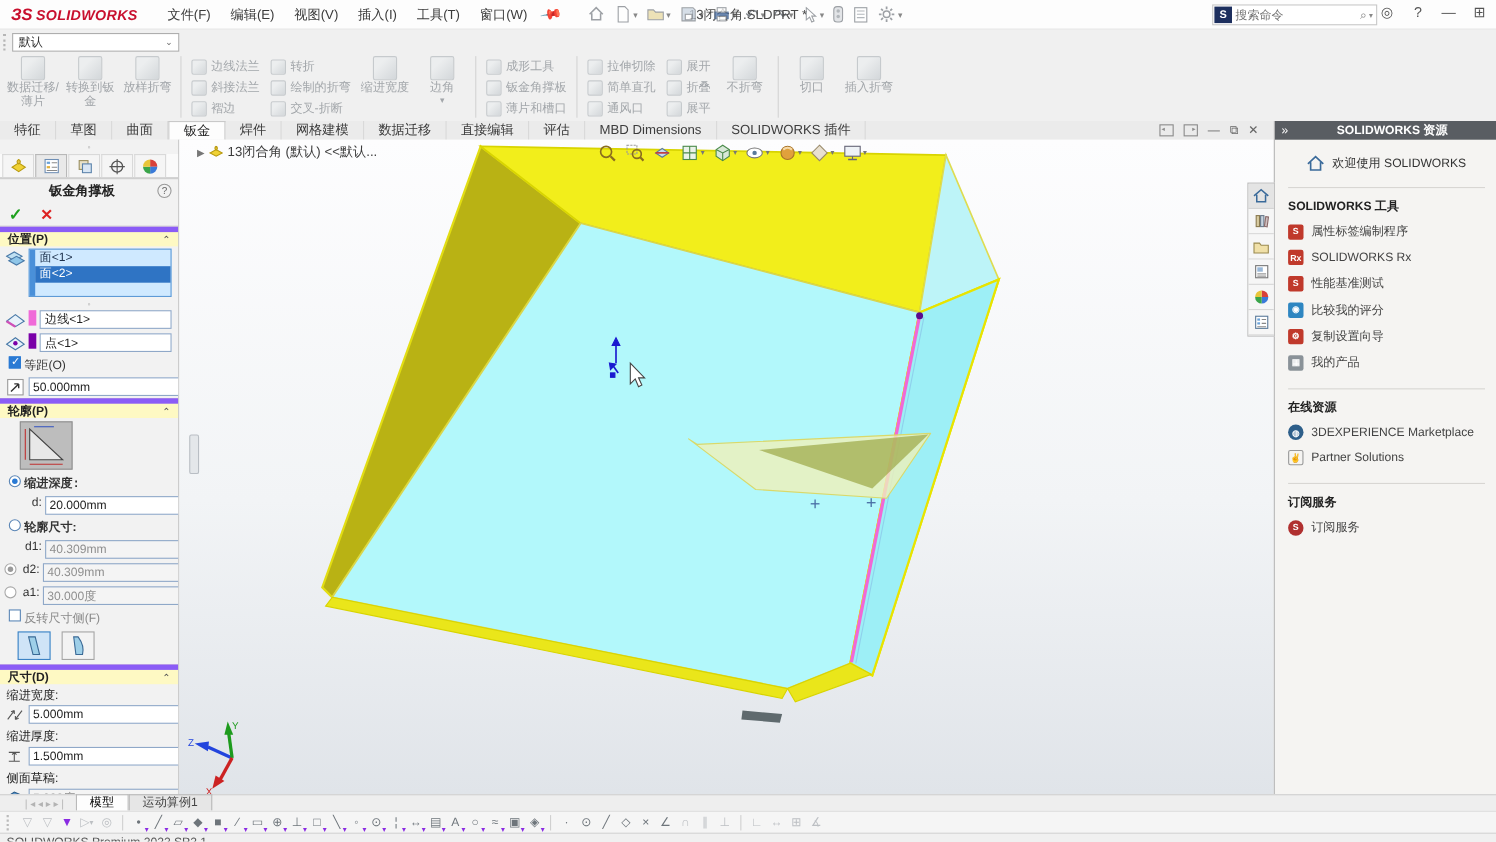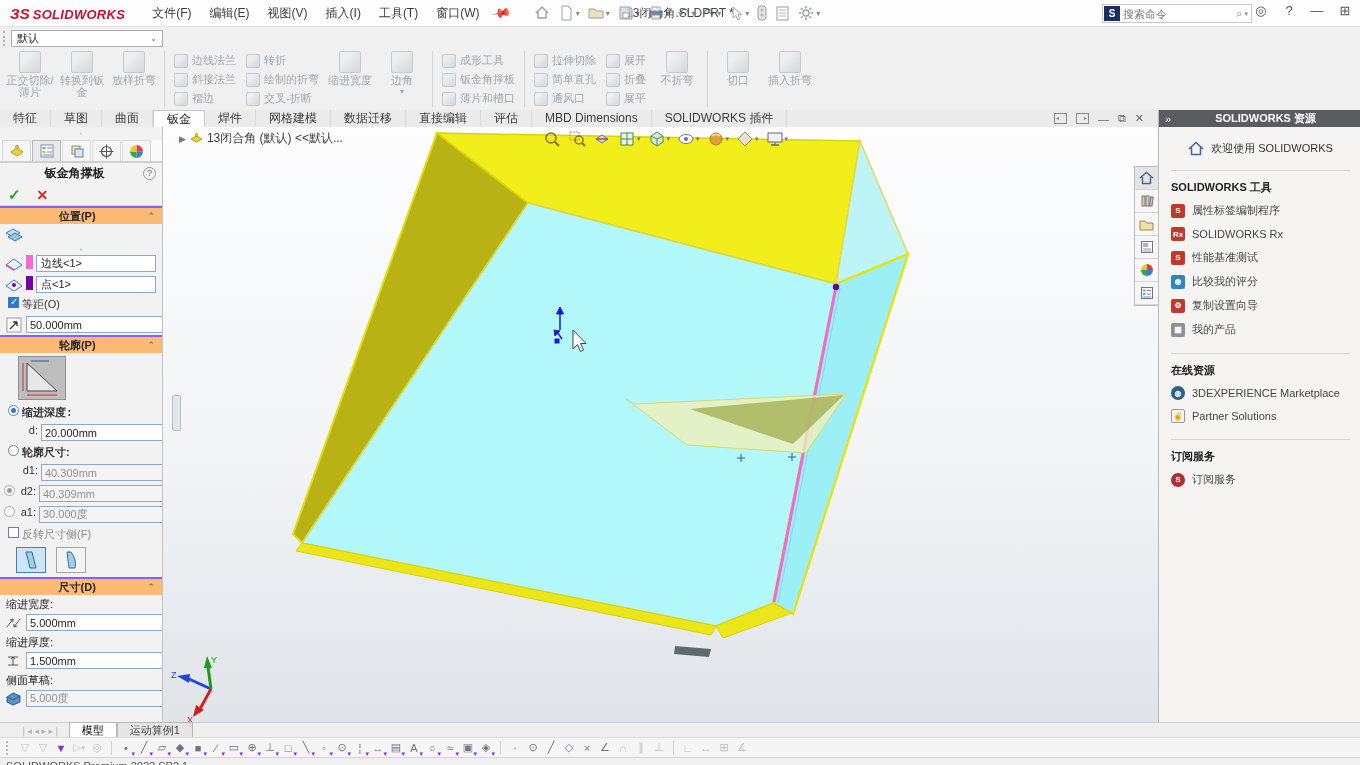--- a/index.html
+++ b/index.html
@@ -54,21 +54,21 @@
   .pm-grip { height:13px; display:flex; align-items:center; justify-content:center; color:#9a9a9a; font-size:8px; }
   .pm-tabs { display:flex; height:23px; border-bottom:2px solid #cfcfcf; background:#fafafa; padding-left:2px; gap:1px; }
   .pm-tab { width:29px; display:flex; align-items:center; justify-content:center; border:1px solid #d9d9d9; border-bottom:none; background:#f5f5f5; }
   .pm-tab.active { background:#e9e9e9; border-color:#b8b8b8; }
   .pm-title { display:flex; align-items:center; height:21px; padding:0 6px; }
   .pm-title .t { flex:1; text-align:center; font-weight:bold; font-size:12px; color:#222; }
   .pm-help { width:13px; height:13px; border:1px solid #999; border-radius:50%; font-size:9px; line-height:11px; text-align:center; color:#666; }
   .pm-actions { display:flex; gap:16px; align-items:center; height:22px; padding-left:8px; border-bottom:1px solid #d5d5d5; }
   .ok { color:#1fa11f; font-size:15px; font-weight:bold; }
   .cancel { color:#dd2222; font-size:14px; font-weight:bold; }
-  .pm-sec { display:flex; align-items:center; height:18px; padding:0 7px; background:#fdba74; border-top:2px solid #8b5cf6;text-align:center; }
+  .pm-sec { display:flex; align-items:center; height:18px; padding:0 7px; background:#fef9c3; border-top:5px solid #8b5cf6; }
   .pm-sec .h { flex:1; font-weight:bold; color:#222; font-size:11px; }
   .chev { color:#555; font-size:9px; }
   .pm-row { display:flex; align-items:flex-start; padding:2px 6px 2px 4px; gap:3px; }
   .pm-ic { width:19px; height:17px; flex:none; display:flex; align-items:center; justify-content:center; }
   .swatch { width:7px; height:14px; flex:none; }
   .pm-box { flex:1; height:17px; background:#fff; border:1px solid #8fa8c8; display:flex; align-items:center; padding:0 4px; font-size:11px; color:#222; overflow:hidden; }
   .sellist { flex:1; height:44px; border:1px solid #5e9ad6; background:#cfe9ff; display:flex; }
   .selbar { width:5px; background:#4a90d9; }
   .selitems { flex:1; }
   .selitem { height:15px; line-height:15px; padding-left:4px; color:#1c2f4a; }
@@ -248,21 +248,21 @@
   <div class="config-row">
     <span class="grip-v"></span>
     <div class="config-combo">
       <span>默认</span>
       <span style="font-size:8px;color:#666;">⌄</span>
     </div>
   </div>
   <div class="ribbon-body">
     <div class="rbtn-lg">
         <span class="ricon-lg"></span>
-        <span>正交切除/薄片</span>
+        <span>数据迁移/薄片</span>
       </div>
     <div class="rbtn-lg">
         <span class="ricon-lg"></span>
         <span>转换到钣金</span>
       </div>
     <div class="rbtn-lg">
         <span class="ricon-lg"></span>
         <span>放样折弯</span>
       </div>
     <div class="vsep"></div>
@@ -442,20 +442,27 @@
     <span class="h">位置(P)</span>
       <span class="chev">⌃</span>
   </div>
   <div class="pm-row" style="align-items:flex-start;">
     <span class="pm-ic">
         <svg width="18" height="16" viewBox="0 0 18 16">
           <path d="M1 6 L8 2 L15 6 L8 10 Z" fill="#bfe0f2" stroke="#4a7aa8"></path>
           <path d="M3 10 L10 6 L17 10 L10 14 Z" fill="#8fc6e8" stroke="#4a7aa8"></path>
         </svg>
       </span>
+    <div class="sellist">
+      <div class="selbar"></div>
+      <div class="selitems">
+        <div class="selitem">面&lt;1&gt;</div>
+        <div class="selitem selected">面&lt;2&gt;</div>
+      </div>
+    </div>
   </div>
   <div class="pm-grip" style="height:8px;">◦</div>
   <div class="pm-row">
     <span class="pm-ic">
         <svg width="18" height="14" viewBox="0 0 18 14">
           <path d="M1 8 L9 2 L17 8 L9 13 Z" fill="#e8f2fa" stroke="#4a7aa8"></path>
           <line x1="1" y1="8" x2="9" y2="13" stroke="#d050b8" stroke-width="2"></line>
         </svg>
       </span>
     <span class="swatch" style="background:#f06ad8;"></span>

